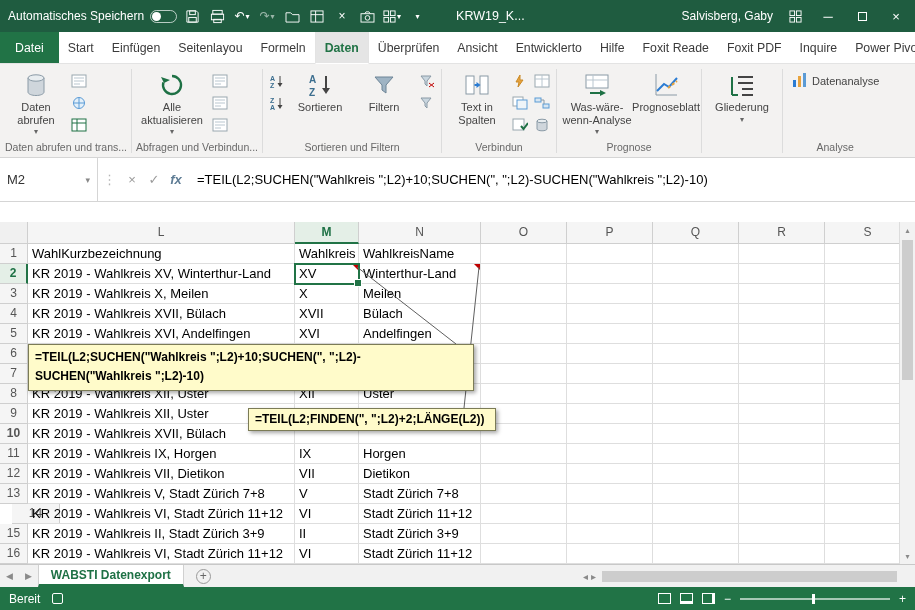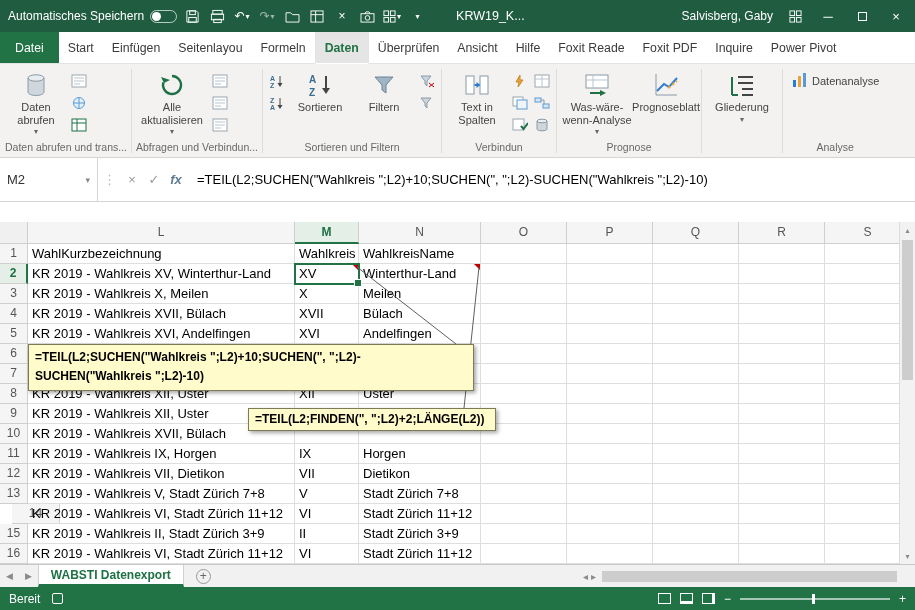--- a/index.html
+++ b/index.html
@@ -179,20 +179,21 @@
   <div class="tabrow">
     <div class="tab file">Datei</div>
     <div id="tabs">
         <div class="tab">Start</div>
         <div class="tab">Einfügen</div>
         <div class="tab">Seitenlayou</div>
         <div class="tab">Formeln</div>
         <div class="tab active">Daten</div>
         <div class="tab">Überprüfen</div>
         <div class="tab">Ansicht</div>
+        <div class="tab">Entwicklerto</div>
         <div class="tab">Hilfe</div>
         <div class="tab">Foxit Reade</div>
         <div class="tab">Foxit PDF</div>
         <div class="tab">Inquire</div>
         <div class="tab">Power Pivot</div>
       </div>
 
   </div>
 
   <div class="ribbon">
@@ -544,21 +545,21 @@
         <div class="cell" style="left: 825px; top: 162px; width: 86px; height: 20px;"></div>
         <div class="rh" style="left: 0px; top: 182px; width: 28px; height: 20px;">9</div>
         <div class="cell" style="left: 28px; top: 182px; width: 267px; height: 20px;">KR 2019 - Wahlkreis XII, Uster</div>
         <div class="cell" style="left: 295px; top: 182px; width: 64px; height: 20px;"></div>
         <div class="cell" style="left: 359px; top: 182px; width: 122px; height: 20px;"></div>
         <div class="cell" style="left: 481px; top: 182px; width: 86px; height: 20px;"></div>
         <div class="cell" style="left: 567px; top: 182px; width: 86px; height: 20px;"></div>
         <div class="cell" style="left: 653px; top: 182px; width: 86px; height: 20px;"></div>
         <div class="cell" style="left: 739px; top: 182px; width: 86px; height: 20px;"></div>
         <div class="cell" style="left: 825px; top: 182px; width: 86px; height: 20px;"></div>
-        <div class="rh" style="left: 0px; top: 202px; width: 28px; height: 20px;">10</div>
+        <div class="rh" style="left: 0px; top: 202px; width: 28px; height: 20px; font-weight: bold;">10</div>
         <div class="cell" style="left: 28px; top: 202px; width: 267px; height: 20px;">KR 2019 - Wahlkreis XVII, Bülach</div>
         <div class="cell" style="left: 295px; top: 202px; width: 64px; height: 20px;"></div>
         <div class="cell" style="left: 359px; top: 202px; width: 122px; height: 20px;"></div>
         <div class="cell" style="left: 481px; top: 202px; width: 86px; height: 20px;"></div>
         <div class="cell" style="left: 567px; top: 202px; width: 86px; height: 20px;"></div>
         <div class="cell" style="left: 653px; top: 202px; width: 86px; height: 20px;"></div>
         <div class="cell" style="left: 739px; top: 202px; width: 86px; height: 20px;"></div>
         <div class="cell" style="left: 825px; top: 202px; width: 86px; height: 20px;"></div>
         <div class="rh" style="left: 0px; top: 222px; width: 28px; height: 20px;">11</div>
         <div class="cell" style="left: 28px; top: 222px; width: 267px; height: 20px;">KR 2019 - Wahlkreis IX, Horgen</div>

